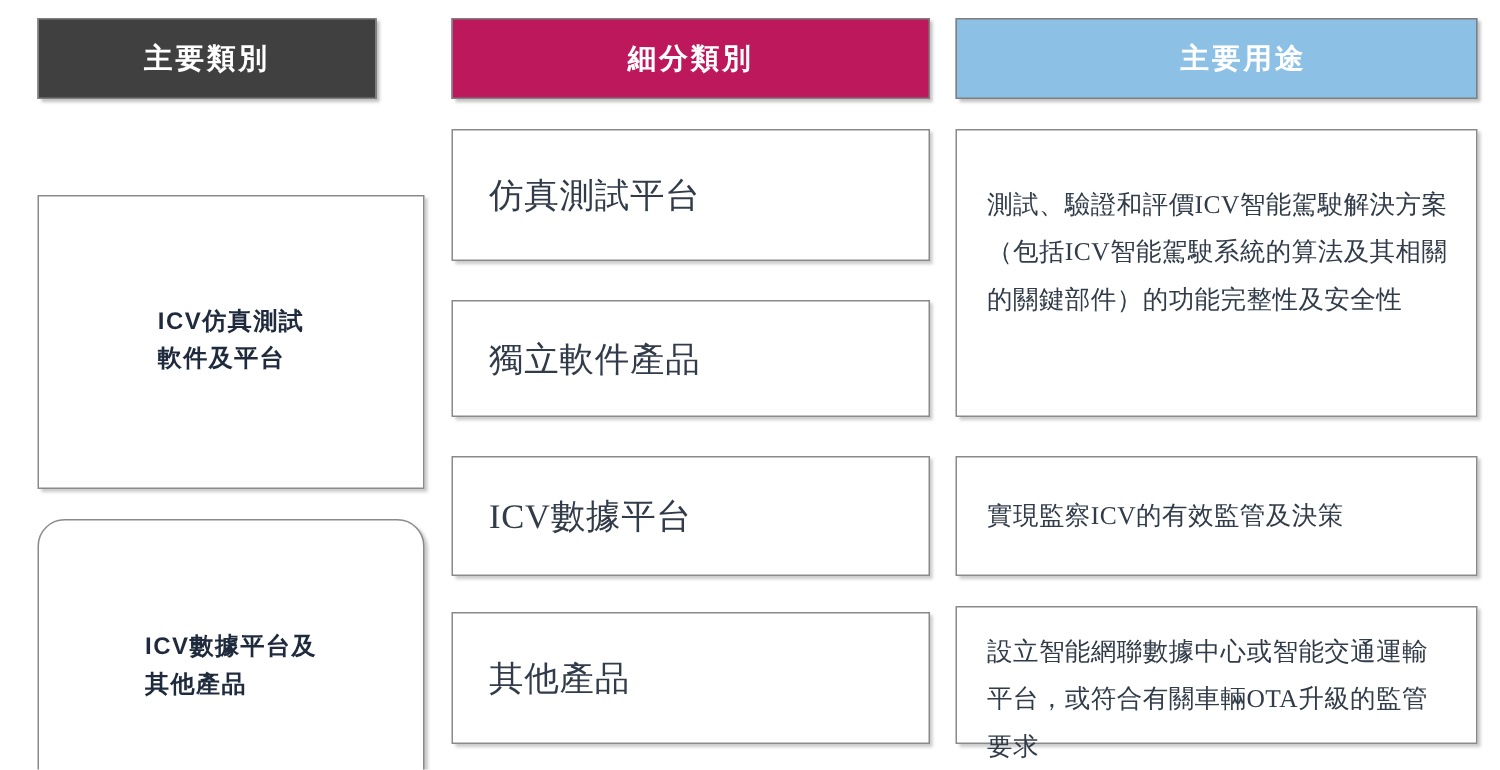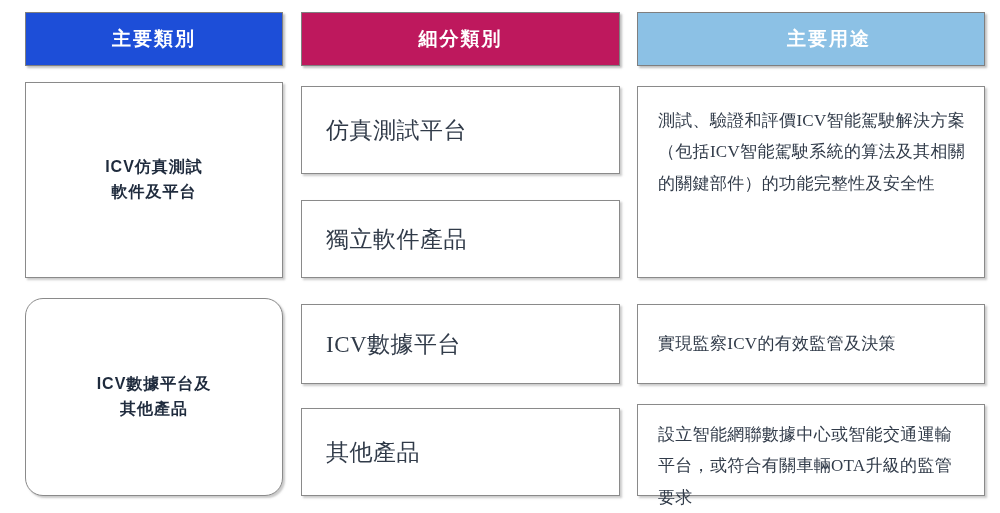--- a/index.html
+++ b/index.html
@@ -28,44 +28,45 @@
     display: flex;
     align-items: center;
     justify-content: center;
     color: #ffffff;
     font-weight: bold;
     font-size: 19px;
     letter-spacing: 2px;
     border: 1px solid #7f7f7f;
     box-shadow: 2px 2px 2px rgba(140,140,140,0.55);
   }
-  .hdr-1 { left: 25px;  top: 12px; width: 258px; height: 54px; background: #1d4ed8; }
+  .hdr-1 { left: 25px;  top: 12px; width: 226px; height: 54px; background: #404040; }
   .hdr-2 { left: 301px; top: 12px; width: 319px; height: 54px; background: #be185d; }
   .hdr-3 { left: 637px; top: 12px; width: 348px; height: 54px; background: #8cc1e5; padding-left: 36px; }
 
   
   .box {
     position: absolute;
     box-sizing: border-box;
     background: #ffffff;
     border: 1px solid #8a8a8a;
     box-shadow: 2px 2px 2px rgba(150,150,150,0.5);
   }
 
   
   .cat {
     display: flex;
     align-items: center;
     justify-content: center;
-    text-align: center;
+    text-align: left;
     font-weight: bold;
     font-size: 16px;
     color: #1f2b3d;
     line-height: 1.55;
     letter-spacing: 1px;
+    margin-top: 48px;
   }
   .cat-1 { left: 25px; top: 82px;  width: 258px; height: 196px; }
   .cat-2 { left: 25px; top: 298px; width: 258px; height: 198px; border-radius: 18px; }
 
   
   .sub {
     display: flex;
     align-items: center;
     justify-content: flex-start;
     font-family: "Liberation Serif", "DejaVu Serif", serif;
@@ -86,21 +87,21 @@
     font-family: "Liberation Serif", "DejaVu Serif", serif;
     font-size: 17px;
     color: #313b49;
     padding: 10px 16px 10px 20px;
     line-height: 1.85;
     letter-spacing: 0.3px;
   }
   .use-1 { left: 637px; top: 86px;  width: 348px; height: 192px; }
   .use-2 { left: 637px; top: 304px; width: 348px; height: 80px; }
   .use-3 { left: 637px; top: 404px; width: 348px; height: 92px; justify-content: flex-end; }
-  .use-1 .use-text { align-self: flex-start; margin-top: 8px; }
+  .use-1 .use-text { align-self: flex-start; margin-top: 24px; }
   .use-3 .use-text { align-self: flex-start; margin-top: 4px; }
   .use-text { display: block; }
   .cat-text { display: block; }
 </style>
 </head>
 <body>
 
 <div class="canvas">
 
   <div class="hdr hdr-1">

